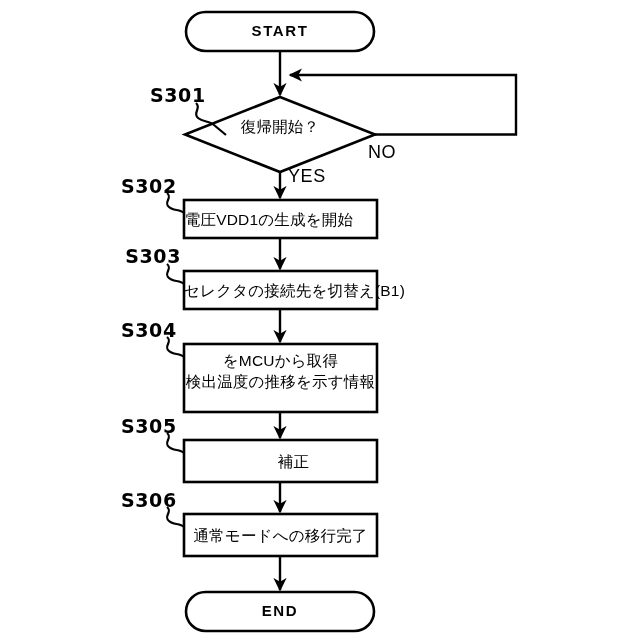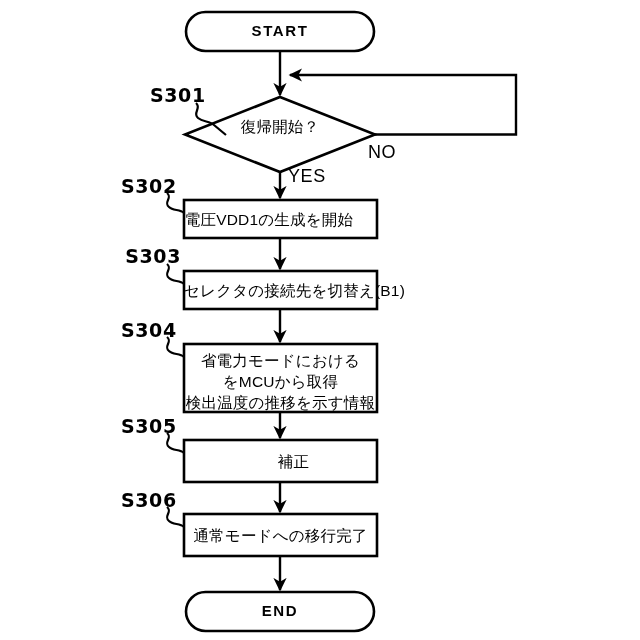--- a/index.html
+++ b/index.html
@@ -138,21 +138,20 @@
 
   <div class="txt step-label" style="left:121px; top:414px; width:60px; text-align:left;">S305</div>
 
   <div class="txt step-label" style="left:121px; top:488px; width:60px; text-align:left;">S306</div>
 
   <div class="txt node-label" style="left:184px; top:210px; width:170px;">電圧VDD1の生成を開始</div>
 
   <div class="txt node-label" style="left:184px; top:281px; width:193px;">セレクタの接続先を切替え(B1)</div>
 
   <div class="txt node-label line2" style="left:184px; top:351px; width:193px;">
-    <div>省電力モードにおける</div>
     <div>をMCUから取得</div>
     <div>検出温度の推移を示す情報</div>
   </div>
 
   <div class="txt node-label" style="left:184px; top:452px; width:219px;">補正</div>
 
   <div class="txt node-label" style="left:184px; top:526px; width:193px;">通常モードへの移行完了</div>
 
 </div>
 

